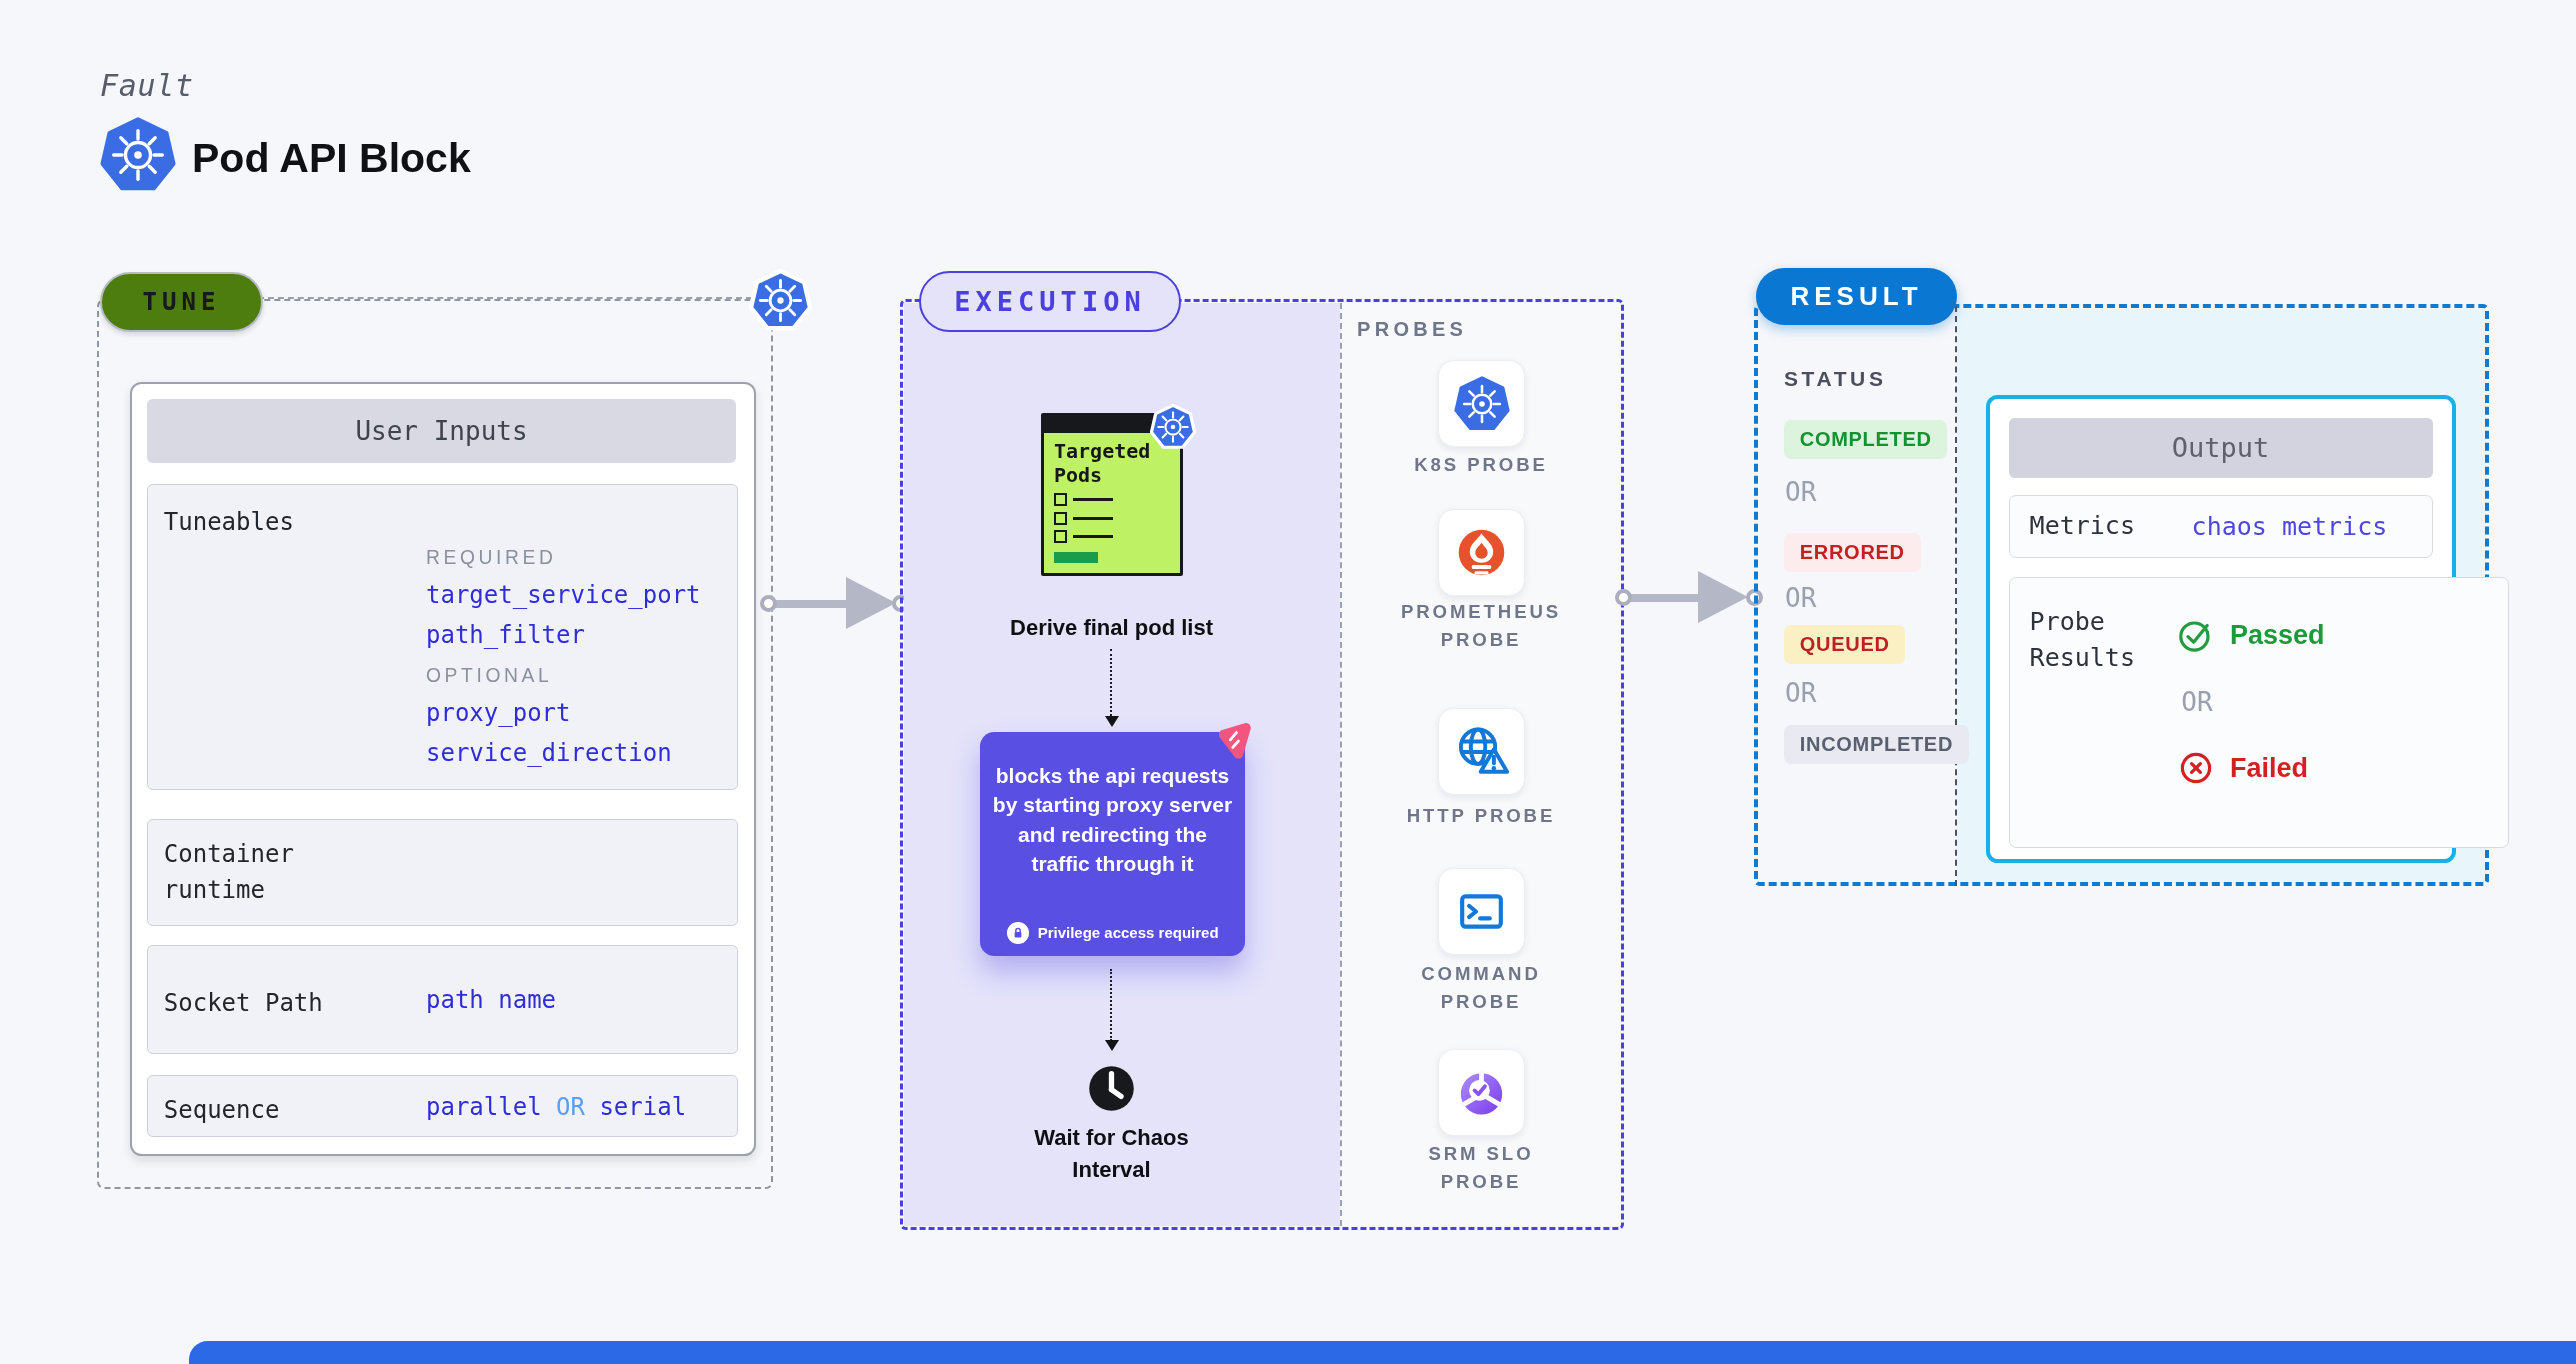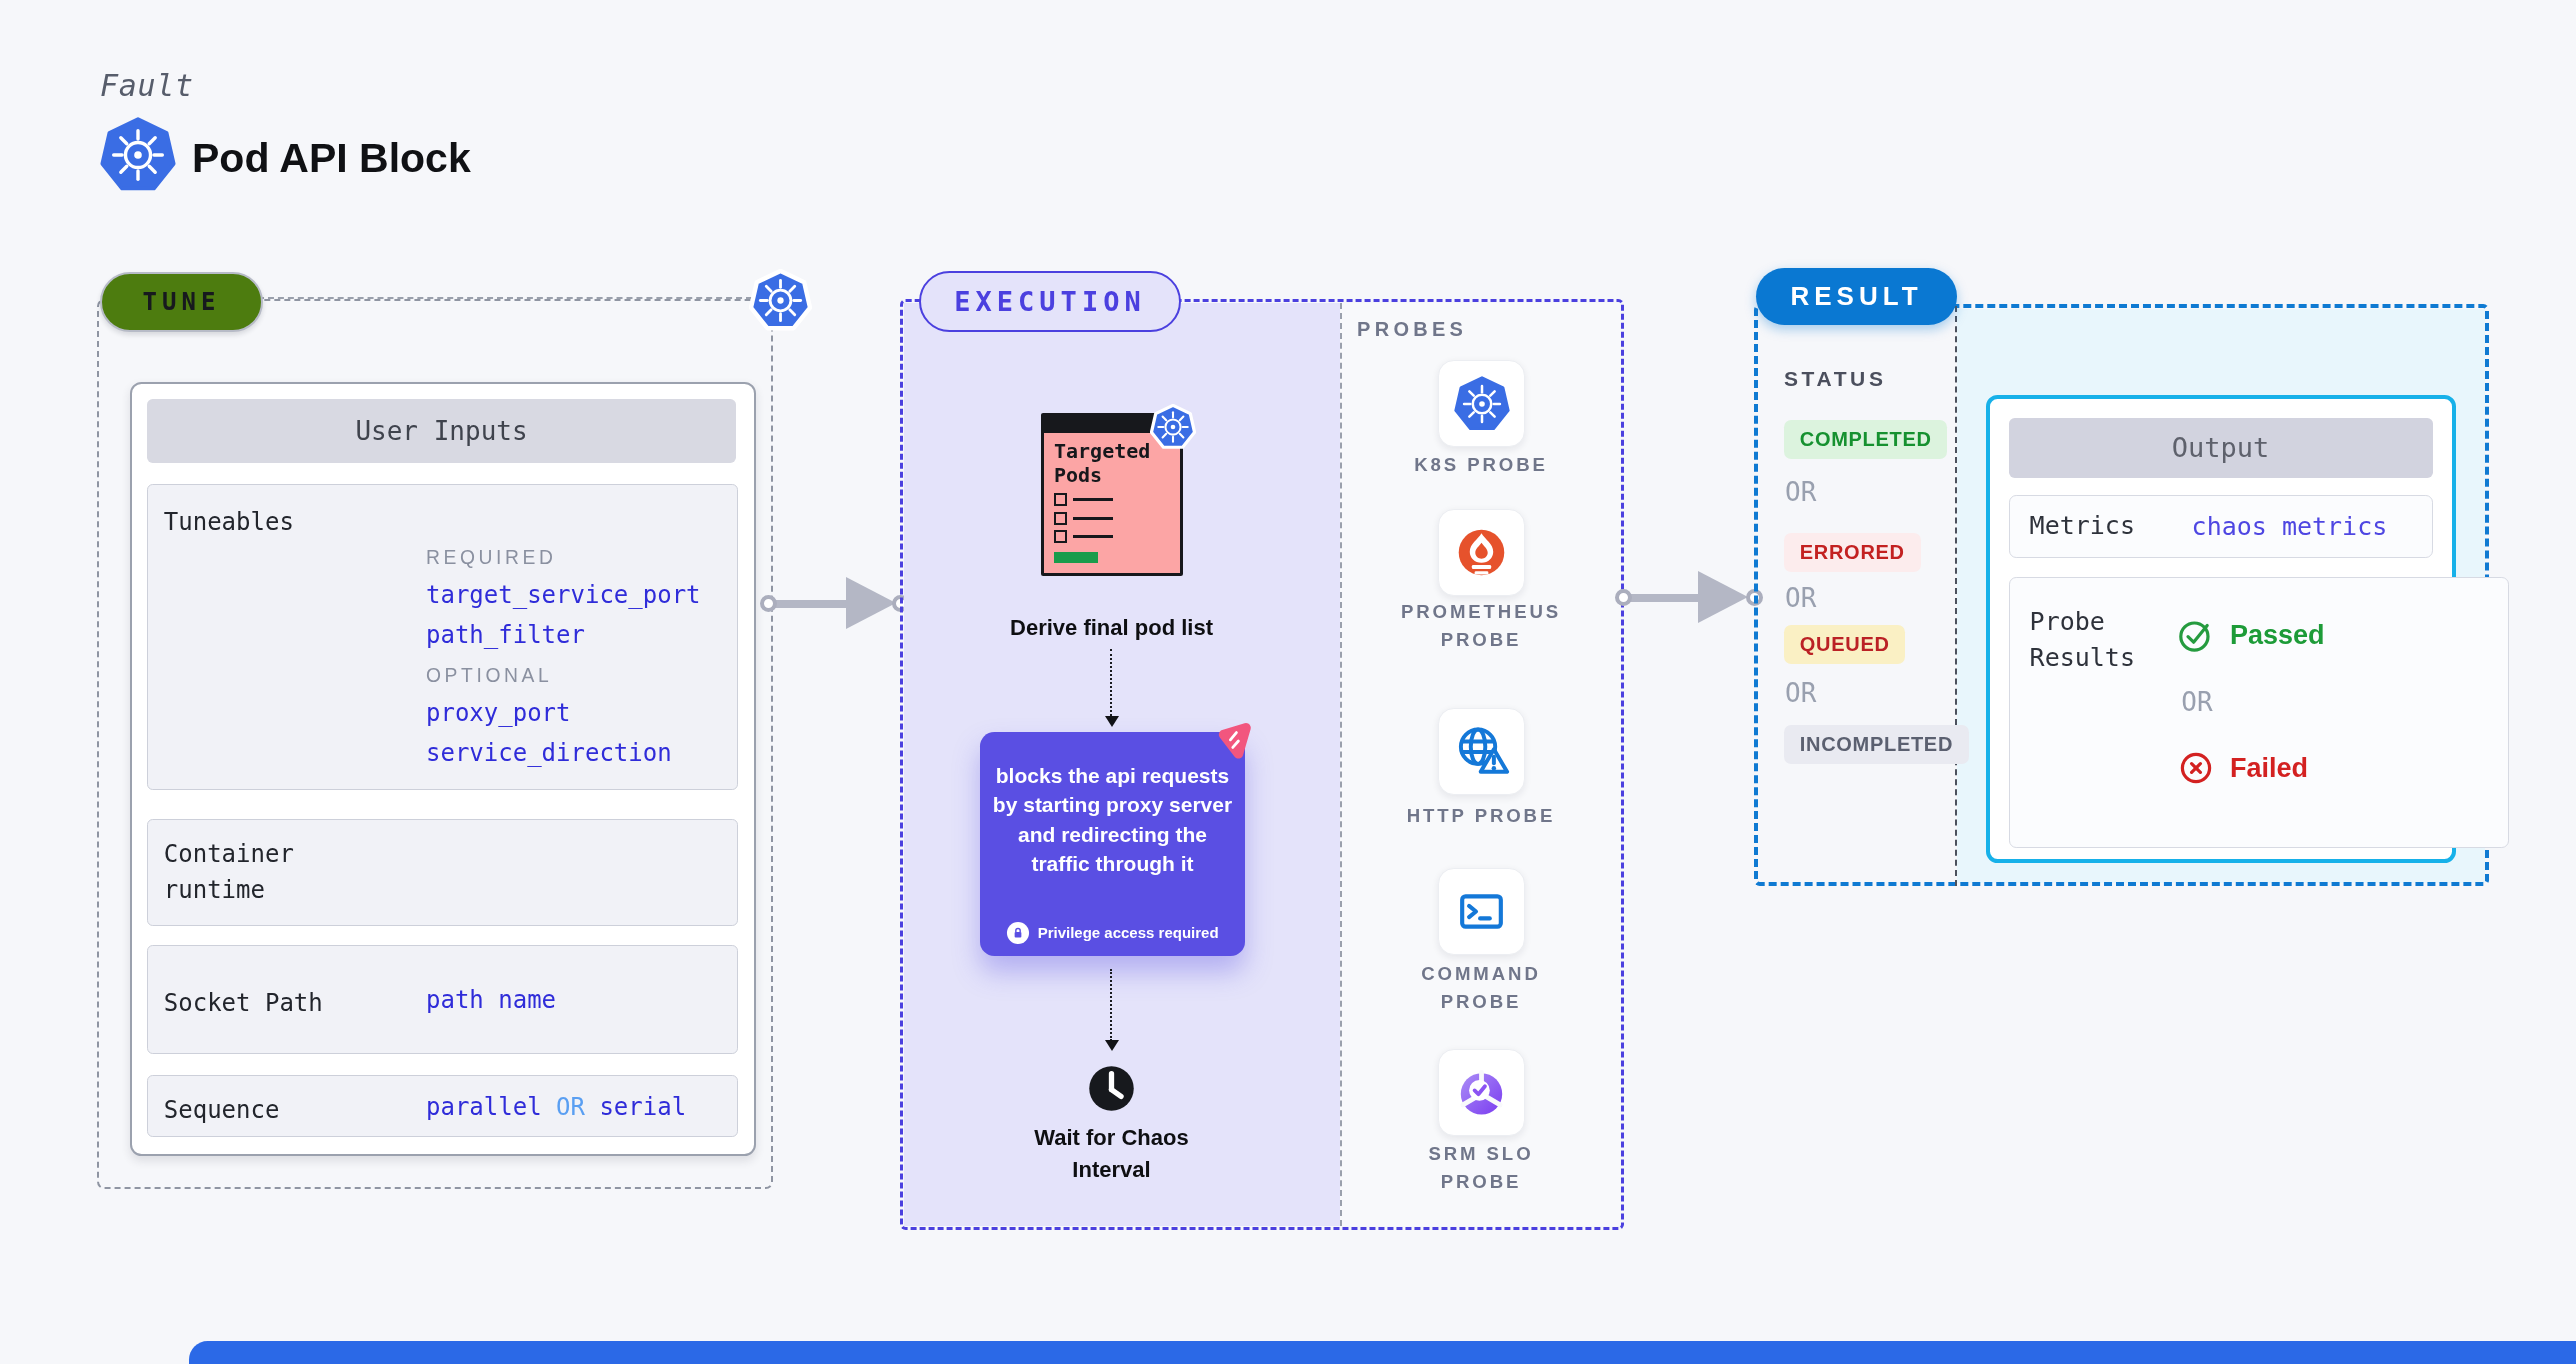--- a/index.html
+++ b/index.html
@@ -38,21 +38,21 @@
   .arrow-line{position:absolute;height:8.6px;background:#b4b7c5;}
   .arrow-head{position:absolute;width:0;height:0;border-top:26.5px solid transparent;border-bottom:26.5px solid transparent;border-left:50px solid #b4b7c5;}
   .node-dot{position:absolute;width:17px;height:17px;border-radius:50%;background:#ffffff;border:4.3px solid #abaebd;box-sizing:border-box;}
 
   .dotted-v{position:absolute;width:0;border-left:2.9px dotted #1a1c20;}
   .dotted-head{position:absolute;width:0;height:0;border-left:7.2px solid transparent;border-right:7.2px solid transparent;border-top:11.5px solid #121316;}
 
   
   .exec-lavender{background:#e4e3fa;}
   .probes-bg{background:#f8f9fb;border-left:2.1px dashed #9aa0ac;}
-  .pods-box{background:#fca5a5;border:3.6px solid #17181c;border-radius:2.1px;box-sizing:border-box;}
+  .pods-box{background:#bef264;border:3.6px solid #17181c;border-radius:2.1px;box-sizing:border-box;}
   .pods-topbar{background:#17181c;height:17px;}
   .pods-title{font-size:20px;font-weight:bold;color:#17181c;line-height:1.18;}
   .chk-row{display:flex;align-items:center;gap:6.4px;margin-top:5.7px;}
   .chk-box{width:13px;height:13px;border:2.1px solid #17181c;box-sizing:border-box;}
   .chk-line{width:40px;height:2.9px;background:#17181c;}
   .green-bar{width:44px;height:10.7px;background:#1a9c4b;margin-top:8.6px;}
   .flow-label{font-size:22px;font-weight:bold;color:#0e0f12;text-align:center;line-height:1.45;}
   .purple-box{background:#5a4fe3;border-radius:14.3px;box-shadow:0 15.8px 27px rgba(90,79,227,.35);}
   .purple-text{color:#ffffff;font-size:21px;font-weight:bold;text-align:center;line-height:1.4;}
   .priv-note{color:#ffffff;font-size:15px;font-weight:600;}

